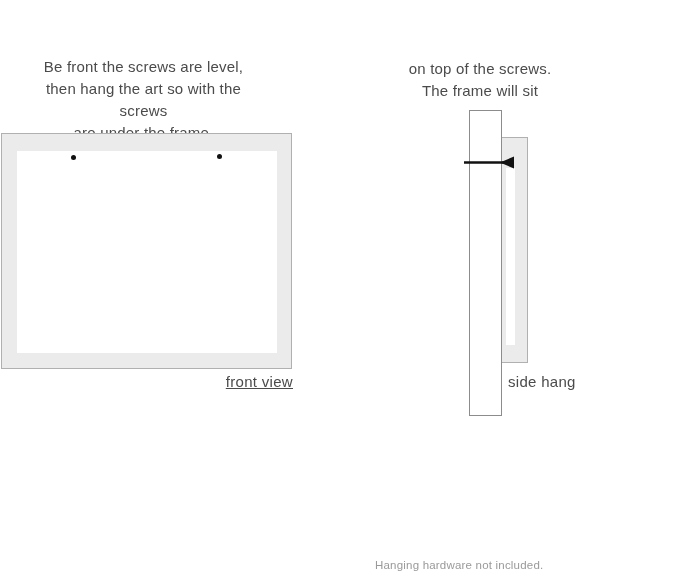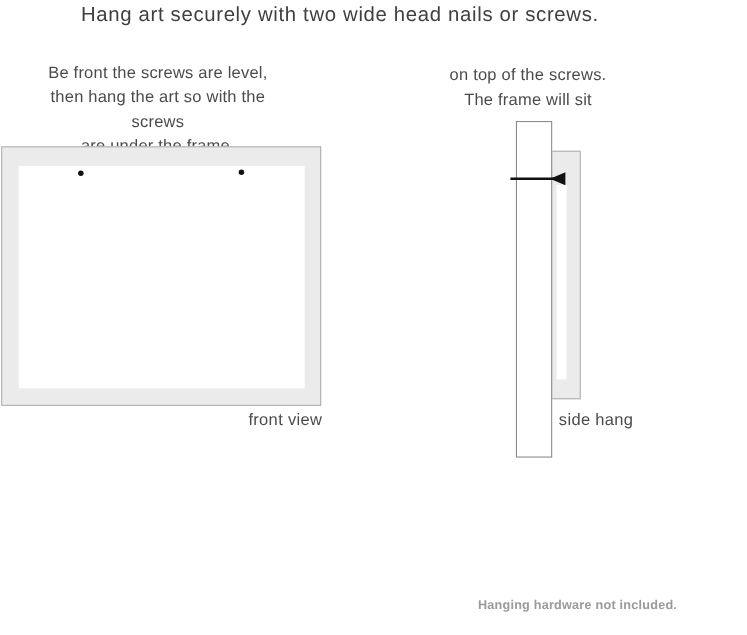--- a/index.html
+++ b/index.html
@@ -55,55 +55,54 @@
   }
   .dot-left{left:71px;top:155px;}
   .dot-right{left:217px;top:154px;}
 
   .caption{
     font-size:15px;line-height:20px;
     letter-spacing:0.3px;
     color:var(--text-body);
     font-weight:300;
   }
-  .caption-front{left:183px;top:372px;width:110px;text-align:right;}
+  .caption-front{left:183px;top:372px;width:110px;text-align:right;text-decoration:underline;}
   .caption-side{left:508px;top:372px;width:110px;text-align:left;}
 
   
   .side-frame{
     left:501px;top:137px;width:25px;height:224px;
     background:var(--frame-fill);
     border:1px solid var(--frame-border);
   }
   .side-art{
     left:506px;top:168px;width:9px;height:177px;
     background:#ffffff;
   }
   .wall{
     left:469px;top:110px;width:31px;height:304px;
     background:#ffffff;
     border:1px solid var(--wall-border);
   }
   .nail-svg{left:460px;top:150px;width:60px;height:25px;}
 
   .footer{
-    left:375px;top:545px;width:300px;
-    text-align:center;
+    left:375px;top:559px;width:300px;
+    text-align:left;
     font-size:11.5px;line-height:13.5px;
     letter-spacing:0.2px;
     color:var(--text-muted);
-    font-weight:700;
+    font-weight:400;
   }
 </style>
 </head>
 <body>
 
 <div class="canvas">
 
-  <div class="abs page-title">Hang art securely with two wide head nails or screws.</div>
 
   <div class="abs instr instr-front">
     <div>Be front the screws are level,</div>
     <div>then hang the art so with the screws</div>
     <div>are under the frame.</div>
   </div>
 
   <div class="abs instr instr-side">
     <div>on top of the screws.</div>
     <div>The frame will sit</div>

